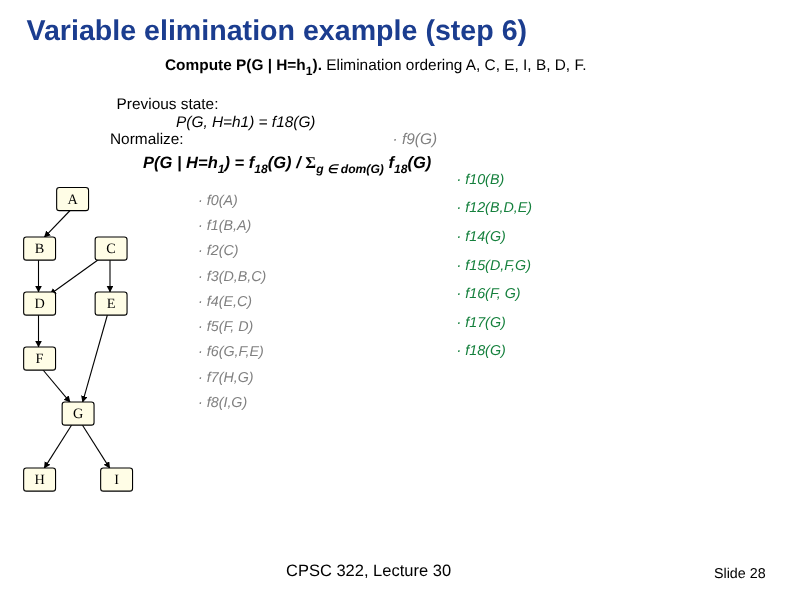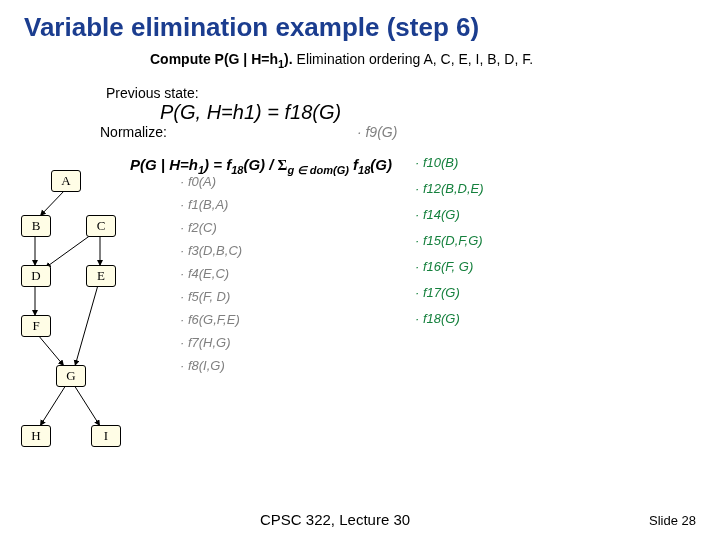--- a/index.html
+++ b/index.html
@@ -20,34 +20,34 @@
     font-size: 26px;
     padding: 12px 10px 8px 24px;
   }
   .comp-line {
     padding-left: 150px;
     font-size: 14px;
   }
   .comp-line b { font-weight: bold; }
   .sub1 { font-size: 11px; vertical-align: sub; }
   .prev { padding-left: 106px; font-size: 14px; margin-top: 15px;}
-  .prevf { padding-left: 160px; font-size: 20px; font-style: italic; }
+  .prevf { padding-left: 160px; font-size: 14px; font-style: italic; }
   .norm-row {
     display: flex;
     align-items: flex-start;
     gap: 190px;
   }
   .norm { padding-left: 100px; font-size: 14px;}
   .f9 { color: #808080; font-style: italic; font-size: 14px;}
   .formula {
     padding-left: 130px;
     font-size: 15px;
     font-weight: bold;
     font-style: italic;
-    margin-top: 16px;
+    margin-top: 6px;
   }
   .formula .sigma { font-family: "Times New Roman", serif; font-style: normal; font-weight: bold; }
   .list-area {
     position: absolute;
     left: 180px;
     top: 170px;
     font-size: 13px;
     font-style: italic;
     color: #808080;
     line-height: 23px;

